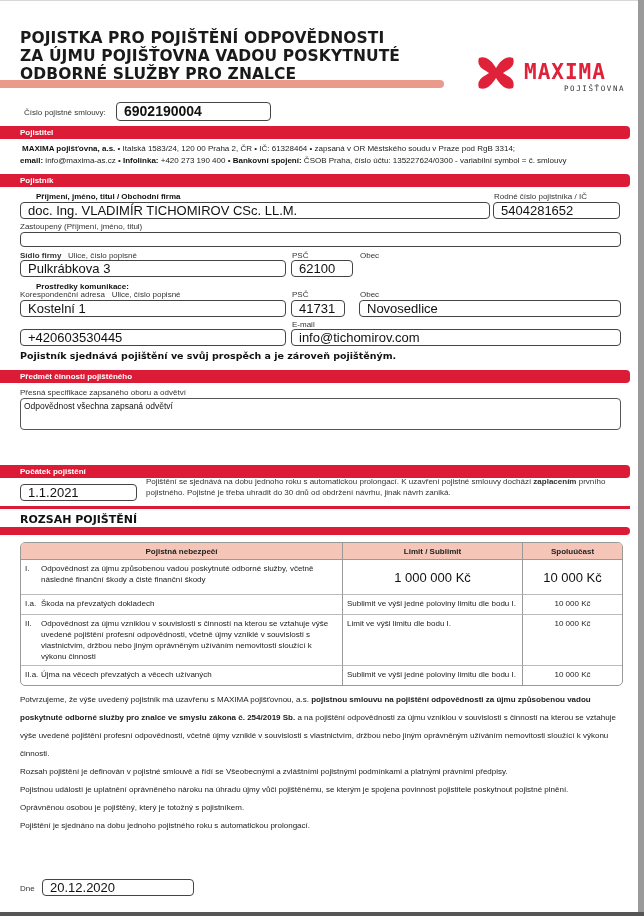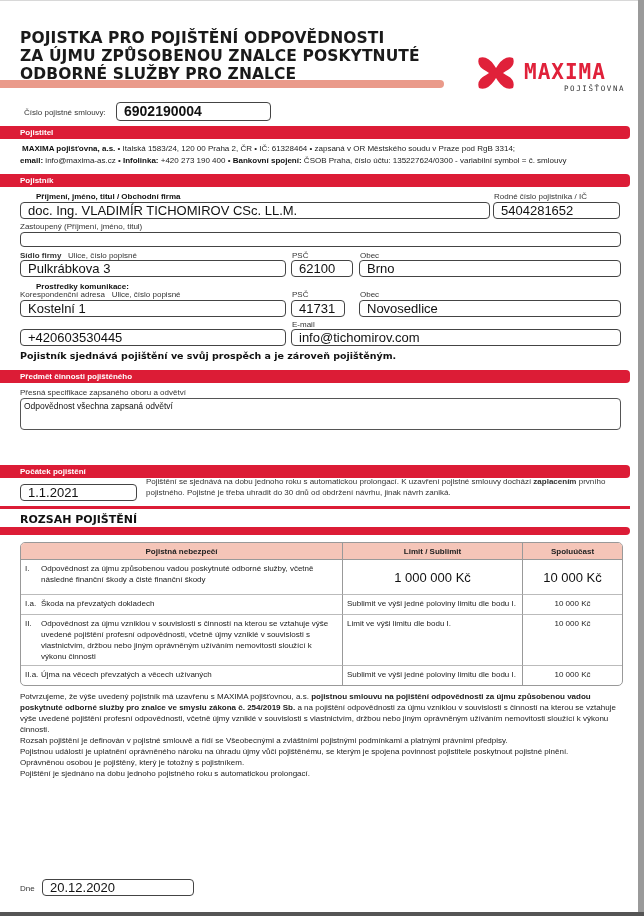--- a/index.html
+++ b/index.html
@@ -40,31 +40,31 @@
   table.cov { position: absolute; left: 20px; top: 541px; width: 603px; border-collapse: separate; border-spacing: 0; border: 1px solid #999; border-radius: 5px; overflow: hidden; font-size: 8px; color: #222; }
   table.cov th { background: #f5c5b8; font-weight: bold; height: 17px; font-size: 8px; color: #222; border-bottom: 1px solid #999; }
   table.cov td { border-top: 1px solid #bbb; vertical-align: top; padding: 3px 4px; line-height: 11px; }
   table.cov tr:first-child td { border-top: none; }
   table.cov td + td, table.cov th + th { border-left: 1px solid #999; }
   .rn { display: inline-block; width: 16px; vertical-align: top; }
   .rt { display: inline-block; width: 290px; vertical-align: top; }
   .big { font-size: 13px; text-align: center; vertical-align: middle !important; color: #111; }
   .ctr { text-align: center; }
 
-  .bottom-text { position: absolute; left: 20px; top: 690px; width: 610px; font-size: 8px; line-height: 11px; color: #222; }
+  .bottom-text { position: absolute; left: 20px; top: 690px; width: 610px; font-size: 8px; line-height: 18px; color: #222; }
   .bottom-text p { margin: 0; }
 </style>
 </head>
 <body>
 
 <div class="page">
 
   <div class="title">
     <div>POJISTKA PRO POJIŠTĚNÍ ODPOVĚDNOSTI</div>
-    <div>ZA ÚJMU ZPŮSOBENOU ZNALCE POSKYTNUTÉ</div>
+    <div>ZA ÚJMU POJIŠŤOVNA VADOU POSKYTNUTÉ</div>
     <div>ODBORNÉ SLUŽBY PRO ZNALCE</div>
   </div>
   <div class="title-bar"></div>
 
   <div class="logo">
     <svg class="logo-mark" viewBox="0 0 38 34">
       <path d="M2 2 Q10 -1 17 9 L19 12 L21 9 Q28 -1 36 2 Q39 10 29 15 L26 17 L29 19 Q39 24 36 32 Q28 35 21 25 L19 22 L17 25 Q10 35 2 32 Q-1 24 9 19 L12 17 L9 15 Q-1 10 2 2 Z" fill="#e0213a"></path>
     </svg>
     <div class="logo-text">MAXIMA</div>
     <div class="logo-sub">POJIŠŤOVNA</div>
@@ -83,21 +83,20 @@
   <div class="lbl" style="left:494px; top:191px;">Rodné číslo pojistníka / IČ</div>
   <div class="field" style="left:493px; top:201px; width:127px; height:17px;">5404281652</div>
   <div class="lbl" style="left:20px; top:221px;">Zastoupený (Příjmení, jméno, titul)</div>
   <div class="field" style="left:20px; top:231px; width:601px; height:15px;"></div>
 
   <div class="lbl" style="left:20px; top:250px;"><b>Sídlo firmy</b>&nbsp;&nbsp;&nbsp;<span>Ulice, číslo popisné</span></div>
   <div class="field" style="left:20px; top:259px; width:266px; height:17px;">Pulkrábkova 3</div>
   <div class="lbl" style="left:292px; top:250px;">PSČ</div>
   <div class="field" style="left:291px; top:259px; width:62px; height:17px;">62100</div>
   <div class="lbl" style="left:360px; top:250px;">Obec</div>
-  <div class="field" style="left:359px; top:259px; width:262px; height:17px;">Brno</div>
 
   <div class="lbl lbl-b" style="left:20px; top:281px;">Prostředky komunikace:</div>
   <div class="lbl" style="left:20px; top:289px;"><span>Korespondenční adresa</span>&nbsp;&nbsp;&nbsp;<span>Ulice, číslo popisné</span></div>
   <div class="field" style="left:20px; top:299px; width:266px; height:17px;">Kostelní 1</div>
   <div class="lbl" style="left:292px; top:289px;">PSČ</div>
   <div class="field" style="left:291px; top:299px; width:54px; height:17px;">41731</div>
   <div class="lbl" style="left:360px; top:289px;">Obec</div>
   <div class="field" style="left:359px; top:299px; width:262px; height:17px;">Novosedlice</div>
 
   <div class="lbl" style="left:20px; top:334px;margin-left:28px;">Telefon</div>

